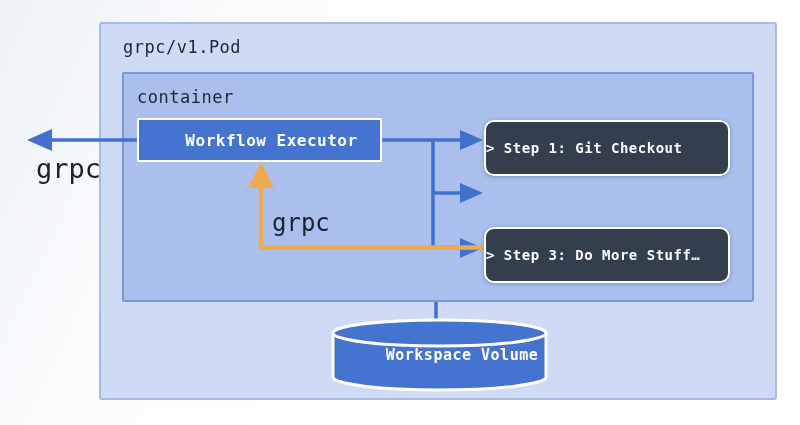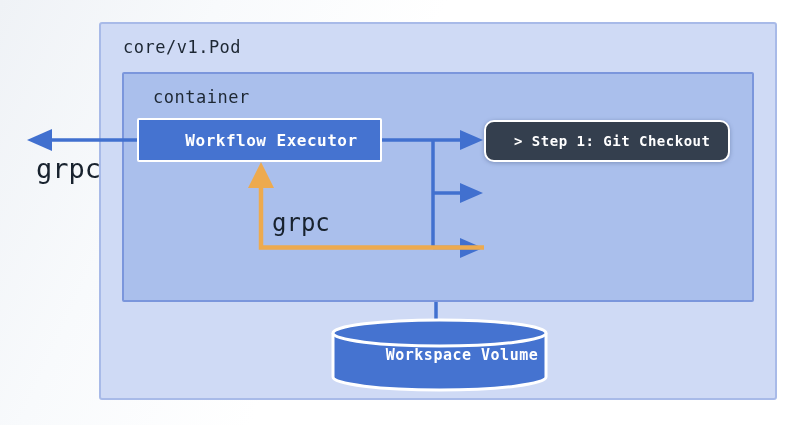--- a/index.html
+++ b/index.html
@@ -16,38 +16,38 @@
   }
   .pod-label {
     position: absolute; left: 123px; top: 37px;
     font-size: 17px; color: #1d2733; letter-spacing: 0.5px;
   }
   .container-box {
     position: absolute; left: 122px; top: 72px; width: 632px; height: 230px;
     background: #aabfec; border: 2px solid #7b96dc; border-radius: 2px;
   }
   .container-label {
-    position: absolute; left: 153px; top: 87px;
+    position: absolute; left: 137px; top: 87px;
     font-size: 17px; color: #1d2733; letter-spacing: 0.5px;
   }
 
   svg.overlay { position: absolute; left: 0; top: 0; z-index: 2; }
 
   .executor {
     position: absolute; left: 137px; top: 118px; width: 245px; height: 44px;
     background: #4573d0; border: 2px solid #ffffff; border-radius: 2px;
     display: flex; align-items: center; justify-content: center;
     color: #ffffff; font-size: 16px; font-weight: bold; letter-spacing: 0.5px;
     z-index: 3;
     padding-left: 24px;
   }
   .step {
-    position: absolute; left: 484px; width: 246px; height: 42px;
+    position: absolute; left: 484px; width: 246px; height: 56px;
     background: #343f4e; border: 2.5px solid #ffffff; border-radius: 10px;
-    display: flex; align-items: center; padding-left: 28px;
+    display: flex; align-items: center; padding-left: 0;
     color: #ffffff; font-size: 14px; font-weight: bold; letter-spacing: 0.5px;
     box-shadow: 0 1px 4px rgba(40,60,100,0.35);
     z-index: 3;
   }
   .step1 { top: 120px; }
   .step2 { top: 172px; }
   .step3 { top: 227px; }
 
   .volume-label {
     position: absolute; left: 333px; top: 346px; width: 258px;
@@ -63,21 +63,21 @@
     position: absolute; left: 272px; top: 209px;
     font-size: 24px; color: #18222e; z-index: 3;
   }
 </style>
 </head>
 <body>
 
 <div class="canvas">
 
   <div class="pod"></div>
-  <div class="pod-label">core/v1.Pod</div>
+  <div class="pod-label">grpc/v1.Pod</div>
 
   <div class="container-box"></div>
   <div class="container-label">container</div>
 
   <svg class="overlay" width="800" height="425" viewBox="0 0 800 425">
 
     <line x1="139" y1="140" x2="49" y2="140" stroke="#4170cf" stroke-width="3.5"></line>
     <polygon points="27,140 52,129 52,151" fill="#4170cf"></polygon>
 
     <line x1="380" y1="140" x2="463" y2="140" stroke="#4170cf" stroke-width="3.5"></line>
@@ -93,19 +93,20 @@
 
     <line x1="436" y1="302" x2="436" y2="324" stroke="#4170cf" stroke-width="3.5"></line>
 
     <path d="M333,333 L333,377 A106.5,13 0 0,0 546,377 L546,333" fill="#4573d0" stroke="#ffffff" stroke-width="3"></path>
     <ellipse cx="439.5" cy="333" rx="106.5" ry="13" fill="#4573d0" stroke="#ffffff" stroke-width="3"></ellipse>
   </svg>
 
   <div class="executor">Workflow Executor</div>
 
   <div class="step step1">&gt; Step 1: Git Checkout</div>
+  <div class="step step3">&gt; Step 3: Do More Stuff…</div>
 
   <div class="volume-label">Workspace Volume</div>
 
   <div class="grpc-left">grpc</div>
   <div class="grpc-mid">grpc</div>
 
 </div>
 
 </body></html>

